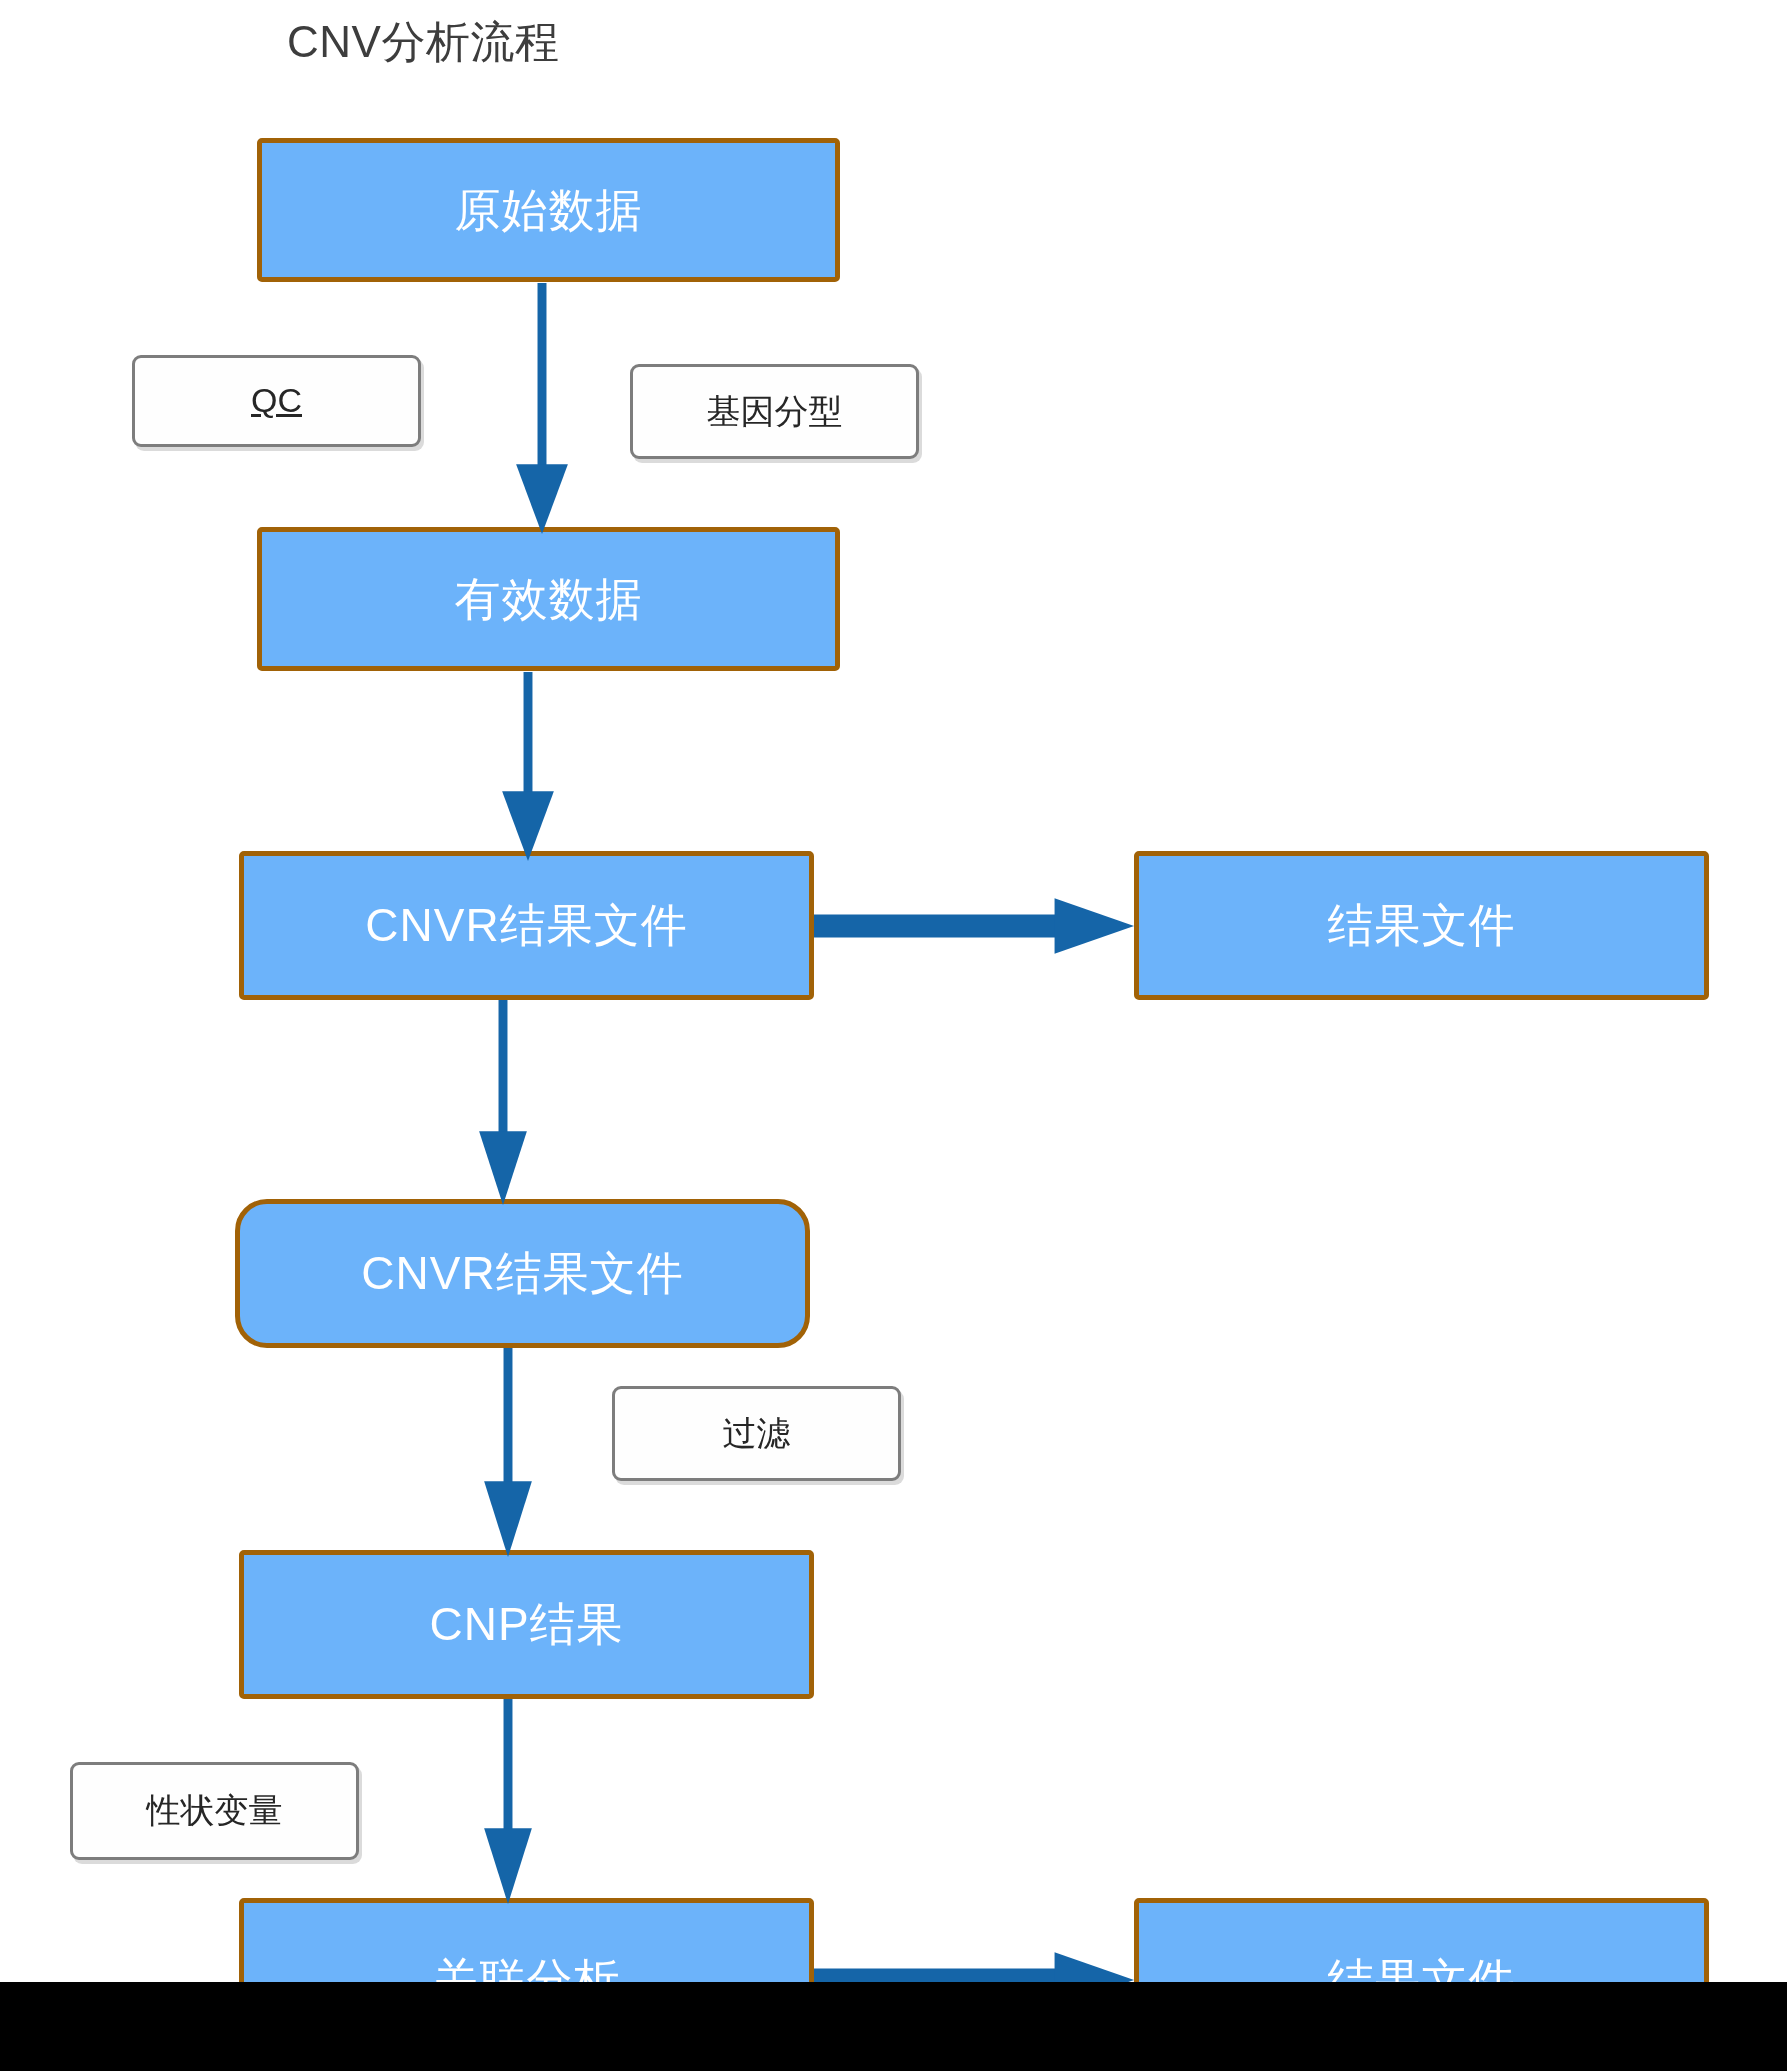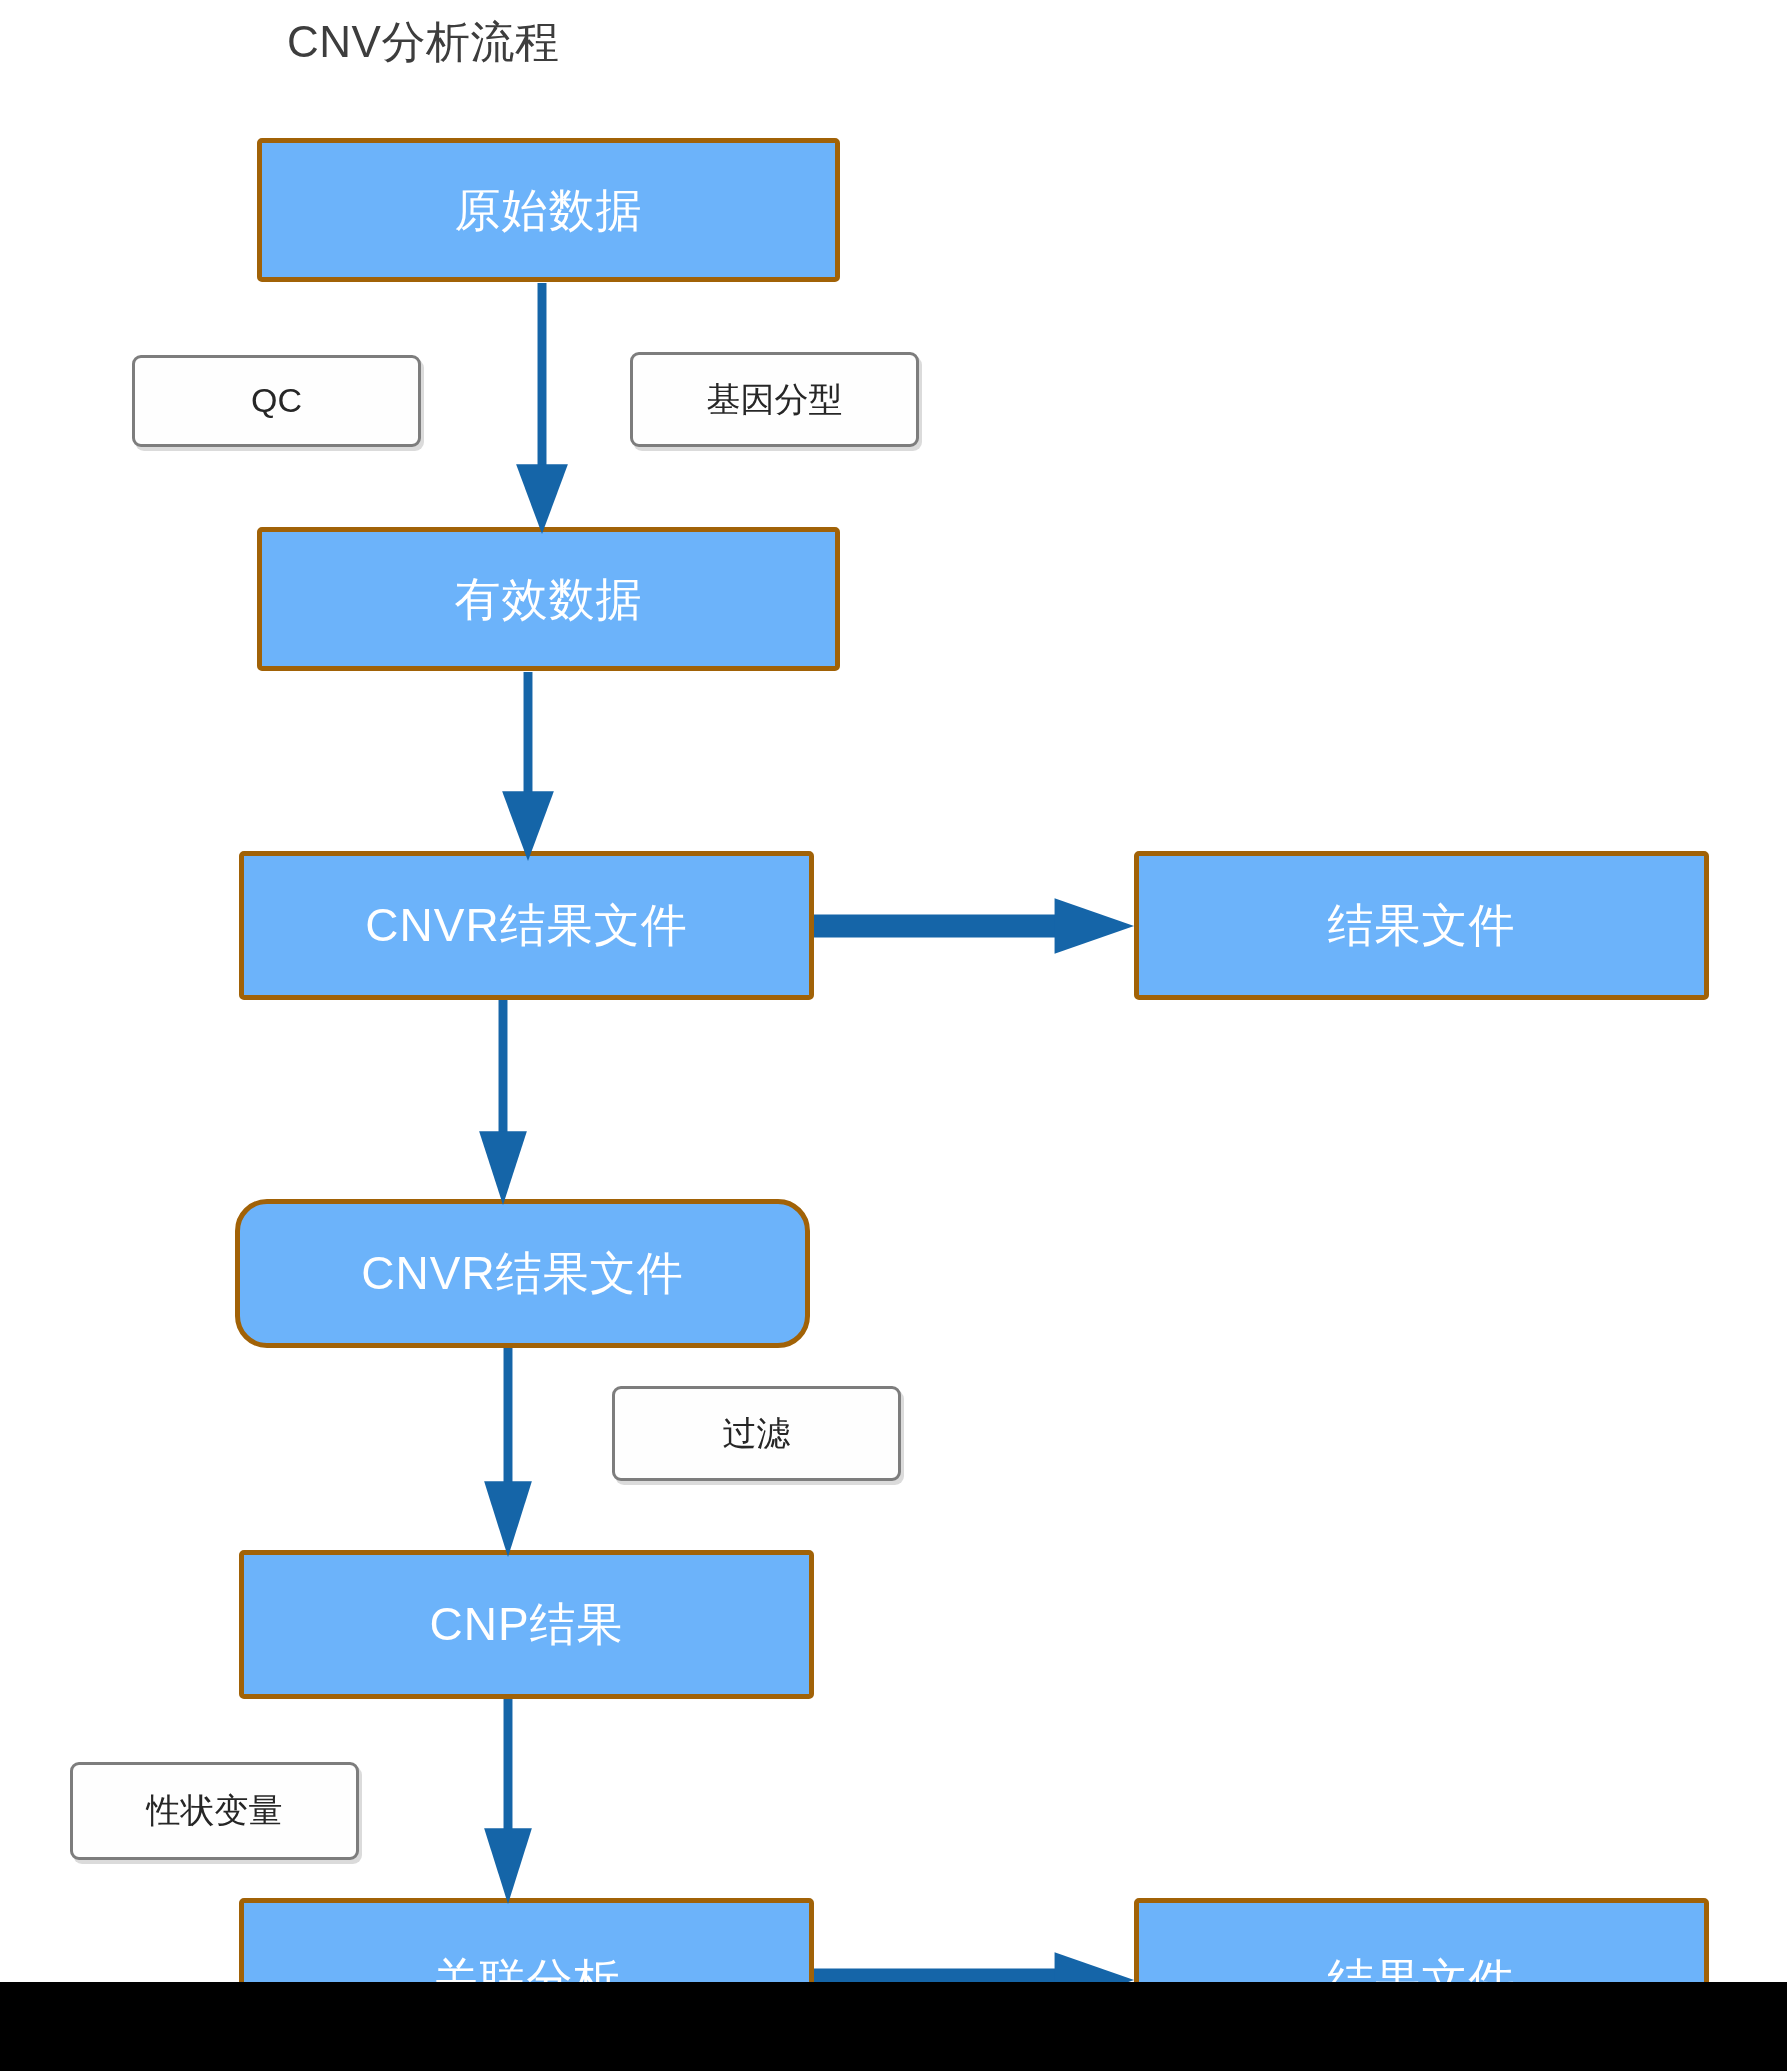--- a/index.html
+++ b/index.html
@@ -108,25 +108,25 @@
   </div>
 
   <div class="node" style="left:239px; top:1898px; width:575px; height:164px;">
     <span>关联分析</span>
   </div>
 
   <div class="node" style="left:1134px; top:1898px; width:575px; height:164px;">
     <span>结果文件</span>
   </div>
 
-  <div class="edge-label" style="left:132px; top:355px; width:289px; height:92px;">
+  <div class="edge-label" style="left:132px; top:355px; width:289px; height:92px;text-decoration:underline;">
     <span>QC</span>
   </div>
 
-  <div class="edge-label" style="left:630px; top:352px; width:289px; height:95px;">
+  <div class="edge-label" style="left:630px; top:364px; width:289px; height:95px;">
     <span>基因分型</span>
   </div>
 
 
   <div class="edge-label" style="left:612px; top:1386px; width:289px; height:95px;">
     <span>过滤</span>
   </div>
 
   <div class="edge-label" style="left:70px; top:1762px; width:289px; height:98px;">
     <span>性状变量</span>

